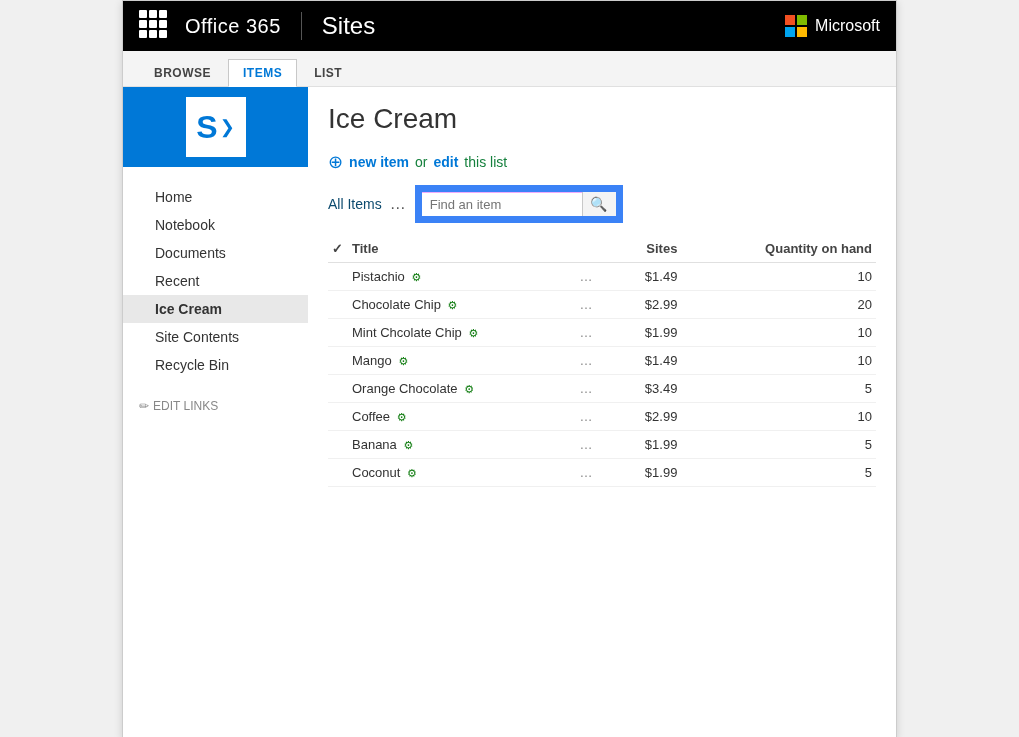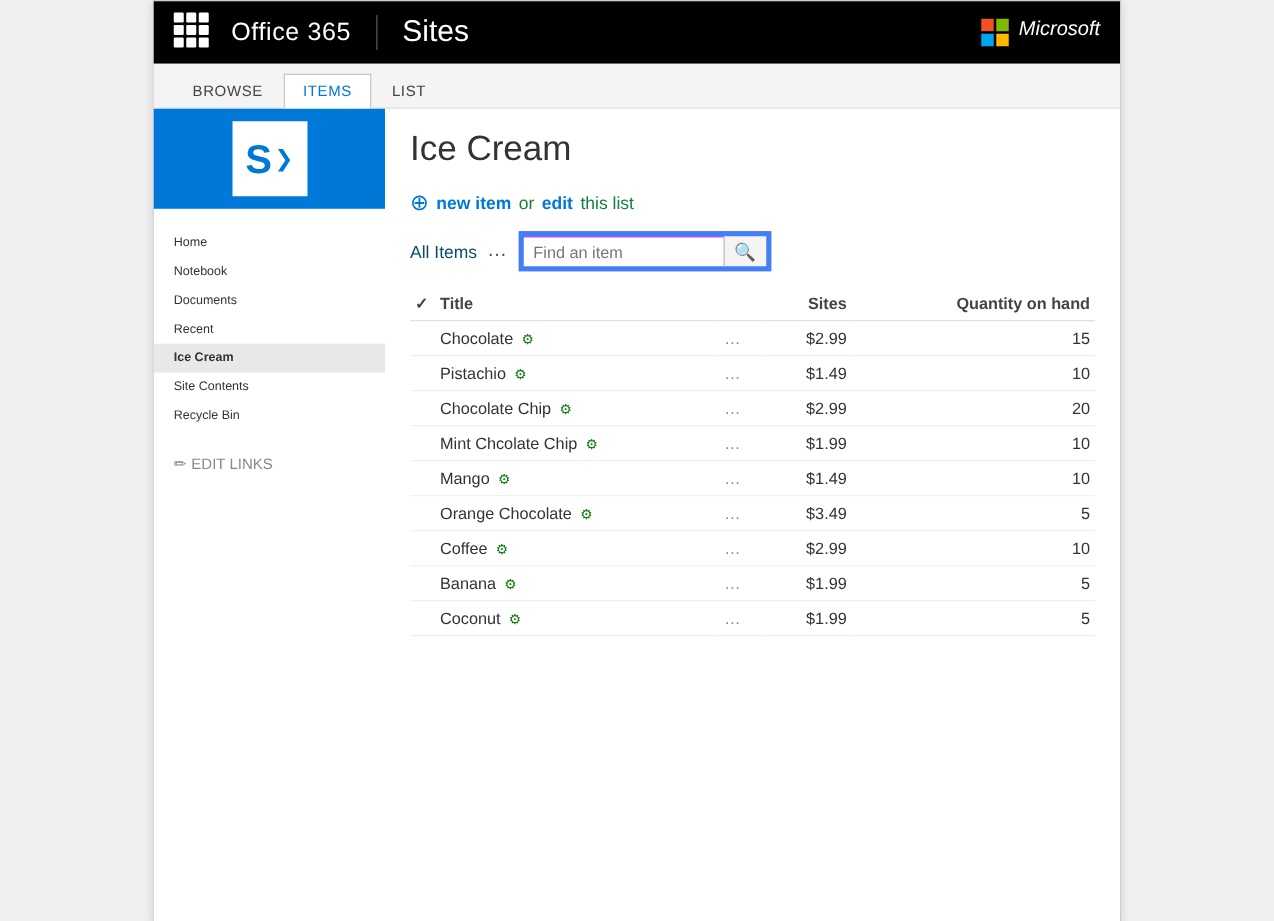--- a/index.html
+++ b/index.html
@@ -53,23 +53,22 @@
       margin-right: 20px;
     }
     .topbar-sites {
       color: #fff;
       font-size: 24px;
       font-weight: 300;
       flex: 1;
     }
     .microsoft-logo {
       display: flex;
-      align-items: flex-start;
+      align-items: center;
       gap: 8px;
-      font-style: italic;
     }
     .ms-squares {
       display: grid;
       grid-template-columns: 10px 10px;
       grid-template-rows: 10px 10px;
       gap: 2px;
     }
     .ms-sq-red { background: #f25022; }
     .ms-sq-green { background: #7fba00; }
     .ms-sq-blue { background: #00a4ef; }
@@ -84,21 +83,21 @@
       background: #f4f4f4;
       border-bottom: 1px solid #e0e0e0;
       display: flex;
       align-items: flex-end;
       padding: 0 16px;
       height: 36px;
     }
     .ribbon-tab {
       padding: 6px 14px;
       font-size: 12px;
-      font-weight: 400;
+      font-weight: 700;
       color: #444;
       cursor: pointer;
       border: 1px solid transparent;
       border-bottom: none;
       margin-right: 2px;
       letter-spacing: 0.5px;
       text-transform: uppercase;
     }
     .ribbon-tab.active {
       background: #fff;
@@ -140,24 +139,24 @@
       font-size: 32px;
       font-weight: 700;
       line-height: 1;
     }
     .s-arrow {
       color: #0078d7;
       font-size: 18px;
       margin-left: 2px;
     }
     .nav-item {
-      padding: 6px 16px;
+      padding: 6px 32px;
       color: #333;
       cursor: pointer;
-      font-size: 10px;
+      font-size: 14px;
     }
     .nav-item.active {
       background: #e8e8e8;
       font-weight: 600;
     }
     .edit-links {
       padding: 12px 16px;
       color: #888;
       font-size: 12px;
       display: flex;
@@ -213,22 +212,22 @@
     }
     .ellipsis-btn {
       color: #555;
       font-size: 16px;
       cursor: pointer;
       letter-spacing: 1px;
     }
     .search-box {
       display: flex;
       align-items: center;
-      border: 4px solid #3b82f6;
-      background: #d946ef;
+      border: 7px solid #3b82f6;
+      background: #f0abfc;
     }
     .search-input {
       border: none;
       outline: none;
       padding: 4px 8px;
       font-size: 13px;
       color: #888;
       width: 160px;
     }
     .search-btn {
@@ -361,29 +360,20 @@
             <th>Title</th>
             <th></th>
             <th class="right">Sites</th>
             <th class="right">Quantity on hand</th>
           </tr>
         </thead>
         <tbody id="items-tbody">
             <tr>
       <td class="check-col"></td>
       <td class="item-name">
-        Chocolate <span class="item-settings">⚙</span>
-      </td>
-      <td><span class="item-dots">…</span></td>
-      <td class="right price-col">$2.99</td>
-      <td class="right qty-col">15</td>
-    </tr>
-            <tr>
-      <td class="check-col"></td>
-      <td class="item-name">
         Pistachio <span class="item-settings">⚙</span>
       </td>
       <td><span class="item-dots">…</span></td>
       <td class="right price-col">$1.49</td>
       <td class="right qty-col">10</td>
     </tr>
             <tr>
       <td class="check-col"></td>
       <td class="item-name">
         Chocolate Chip <span class="item-settings">⚙</span>

